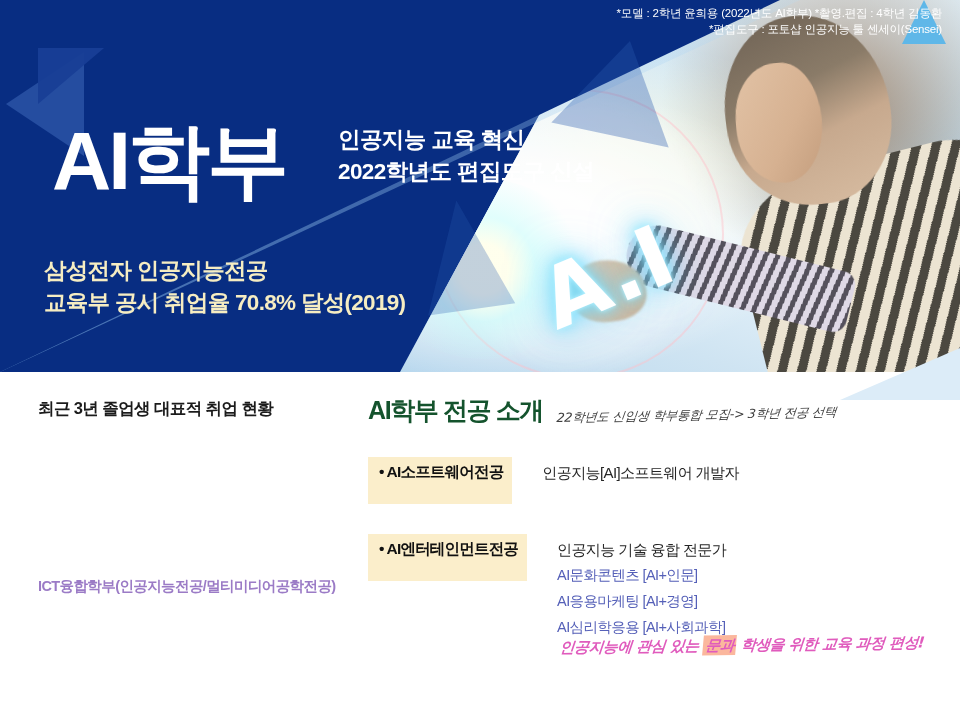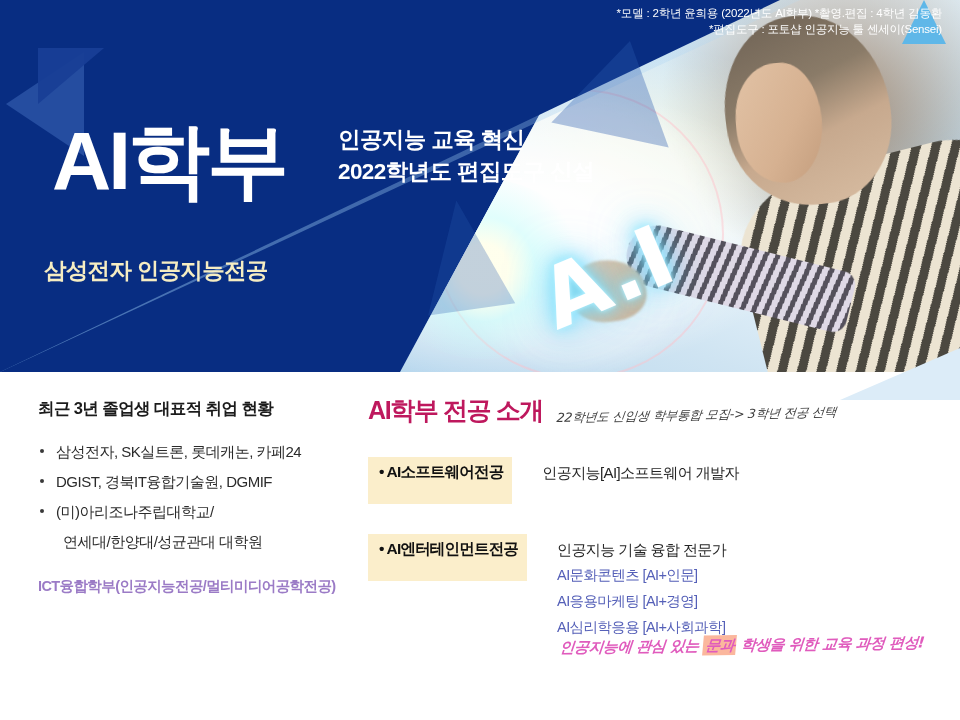--- a/index.html
+++ b/index.html
@@ -247,21 +247,21 @@
   }
   .ict-text {
     color: #9b7bc6; font-size: 14.5px; font-weight: 700;
     line-height: 23px; letter-spacing: -0.6px;
   }
 
   
   .col-right { position: absolute; left: 368px; top: 394px; width: 570px; }
   .r-head-row { display: flex; align-items: flex-end; }
   .r-head {
-    color: #be185d; font-size: 25px; font-weight: 800;
+    color: #14532d; font-size: 25px; font-weight: 800;
     letter-spacing: -1.4px;
   }
   .r-hand-note {
     margin-left: 14px; margin-bottom: 3px;
     color: #3e3e3e; font-size: 12.5px; font-style: italic;
     font-family: "DejaVu Sans", sans-serif;
     letter-spacing: -0.3px;
     transform: skewX(-7deg) rotate(-1.2deg);
   }
 
@@ -334,39 +334,25 @@
 
   <div class="hero-title">AI학부</div>
 
   <div class="hero-sub">
     <div>인공지능 교육 혁신</div>
     <div>2022학년도 편집도구 신설</div>
   </div>
 
   <div class="hero-foot">
     <div>삼성전자 인공지능전공</div>
+    <div>교육부 공시 취업율 70.8%  달성(2019)</div>
   </div>
 
   <div class="col-left">
     <div class="l-head">최근 3년 졸업생 대표적 취업 현황</div>
-    <ul class="l-list">
-      <li>
-        <span class="dot"></span>
-        <span>삼성전자, SK실트론, 롯데캐논, 카페24</span>
-      </li>
-      <li>
-        <span class="dot"></span>
-        <span>DGIST, 경북IT융합기술원, DGMIF</span>
-      </li>
-      <li>
-        <span class="dot"></span>
-        <span>(미)아리조나주립대학교/</span>
-        <span class="cont">연세대/한양대/성균관대 대학원</span>
-      </li>
-    </ul>
   </div>
 
   <div class="ict-block">
     <div class="ict-head">ICT융합학부(인공지능전공/멀티미디어공학전공)</div>
   </div>
 
   <div class="col-right">
     <div class="r-head-row">
       <div class="r-head">AI학부 전공 소개</div>
       <div class="r-hand-note">22학년도 신입생 학부통합 모집-&gt; 3학년 전공 선택</div>

